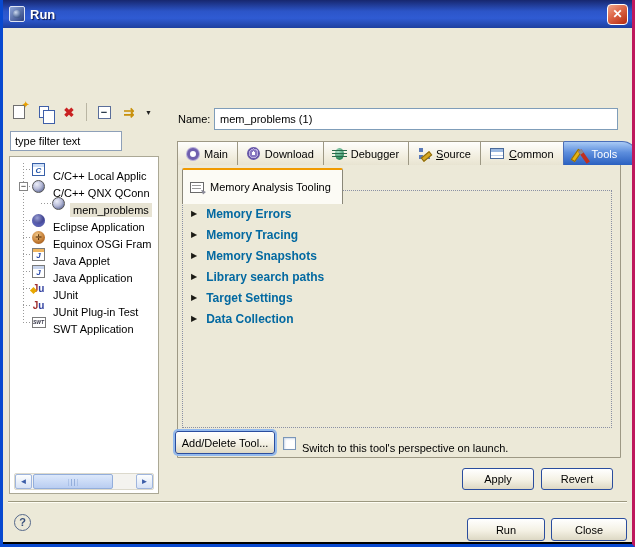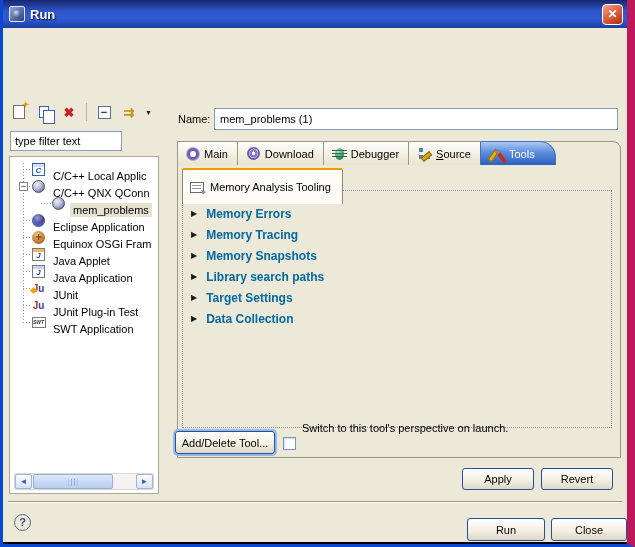--- a/index.html
+++ b/index.html
@@ -1,20 +1,20 @@
 <!DOCTYPE html>
 <html><head>
 <meta charset="utf-8">
 <style>
   * { margin:0; padding:0; box-sizing:border-box; }
   html,body { width:635px; height:547px; }
   body { font-family:"Liberation Sans", sans-serif; font-size:11px; color:#000; }
 
   .window { position:relative; width:635px; height:547px; background:#ece9d8;
-            border-left:3px solid #0849d0; border-right:8px solid #be185d; border-bottom:3px solid #0849d0;
+            border-left:3px solid #0849d0; border-right:3px solid #be185d; border-bottom:3px solid #0849d0;
             overflow:hidden; }
   .window::after { content:""; position:absolute; left:0; right:0; bottom:0; height:2px; background:#000; }
 
   
   .titlebar { position:absolute; left:0; top:0; right:0; height:28px;
     background:linear-gradient(180deg,#17276f 0%, #2c55c8 40%, #2f5bd3 65%, #1d3f9f 100%);
     display:flex; align-items:center; padding:0 6px; }
   .title-icon { width:16px; height:16px; margin-right:5px; border:1px solid #dfe4f2; border-radius:2px;
     background:linear-gradient(135deg,#8ea6d8,#2c3f7e); position:relative; }
   .title-icon::after { content:""; position:absolute; left:3px; top:3px; width:8px; height:8px; border-radius:50%;
@@ -150,21 +150,21 @@
   .sec-arrow { font-size:8px; color:#1a1a14; }
   .sec-label { font-size:12px; font-weight:bold; color:#0369a1; }
 
   
   .xp-btn { position:absolute; height:23px; border:1px solid #2a4d9e; border-radius:3px;
     background:linear-gradient(180deg,#ffffff 0%, #f4f1e4 55%, #ddd8c4 100%);
     font-family:"Liberation Sans",sans-serif; font-size:11px; text-align:center; color:#000; padding:0; cursor:default; }
   .add-del { left:172px; top:431px; width:100px; box-shadow:0 0 0 2px #93b9ec; }
   .chk { position:absolute; left:280px; top:437px; width:13px; height:13px; background:#fff;
     border:1px solid #7a96b8; box-shadow:inset 1px 1px 2px #cdd8e8; }
-  .chk-label { position:absolute; left:299px; top:422px; font-size:11px; }
+  .chk-label { position:absolute; left:299px; top:442px; font-size:11px; }
   .btn-apply { left:459px; top:468px; width:72px; height:22px; }
   .btn-revert { left:538px; top:468px; width:72px; height:22px; }
   .btn-run { left:464px; top:518px; width:78px; }
   .btn-close { left:548px; top:518px; width:76px; }
 
   .dlg-sep { position:absolute; left:5px; right:5px; top:501px; height:2px;
     border-top:1px solid #9c9880; border-bottom:1px solid #fffef4; }
   .help-circ { position:absolute; left:11px; top:514px; width:17px; height:17px; border:1px solid #55688a; border-radius:50%;
     color:#39517b; font-weight:bold; font-size:11px; line-height:15px; text-align:center; }
 </style>
@@ -315,20 +315,24 @@
         <span><span>Download</span><span class="mn"></span><span></span></span>
       </div>
       <div class="tab">
         <span class="ic-bug"></span>
         <span><span>Debugger</span><span class="mn"></span><span></span></span>
       </div>
       <div class="tab">
         <span class="ic-src"></span>
         <span><span></span><span class="mn">S</span><span>ource</span></span>
       </div>
+      <div class="tab">
+        <span class="ic-common"></span>
+        <span><span></span><span class="mn">C</span><span>ommon</span></span>
+      </div>
       <div class="tab active">
         <span class="ic-tools"></span>
         <span><span>Tools</span><span class="mn"></span><span></span></span>
       </div>
 
     </div>
   </div>
 
   <div class="inner-tab">
     <span class="ic-mat"></span>

